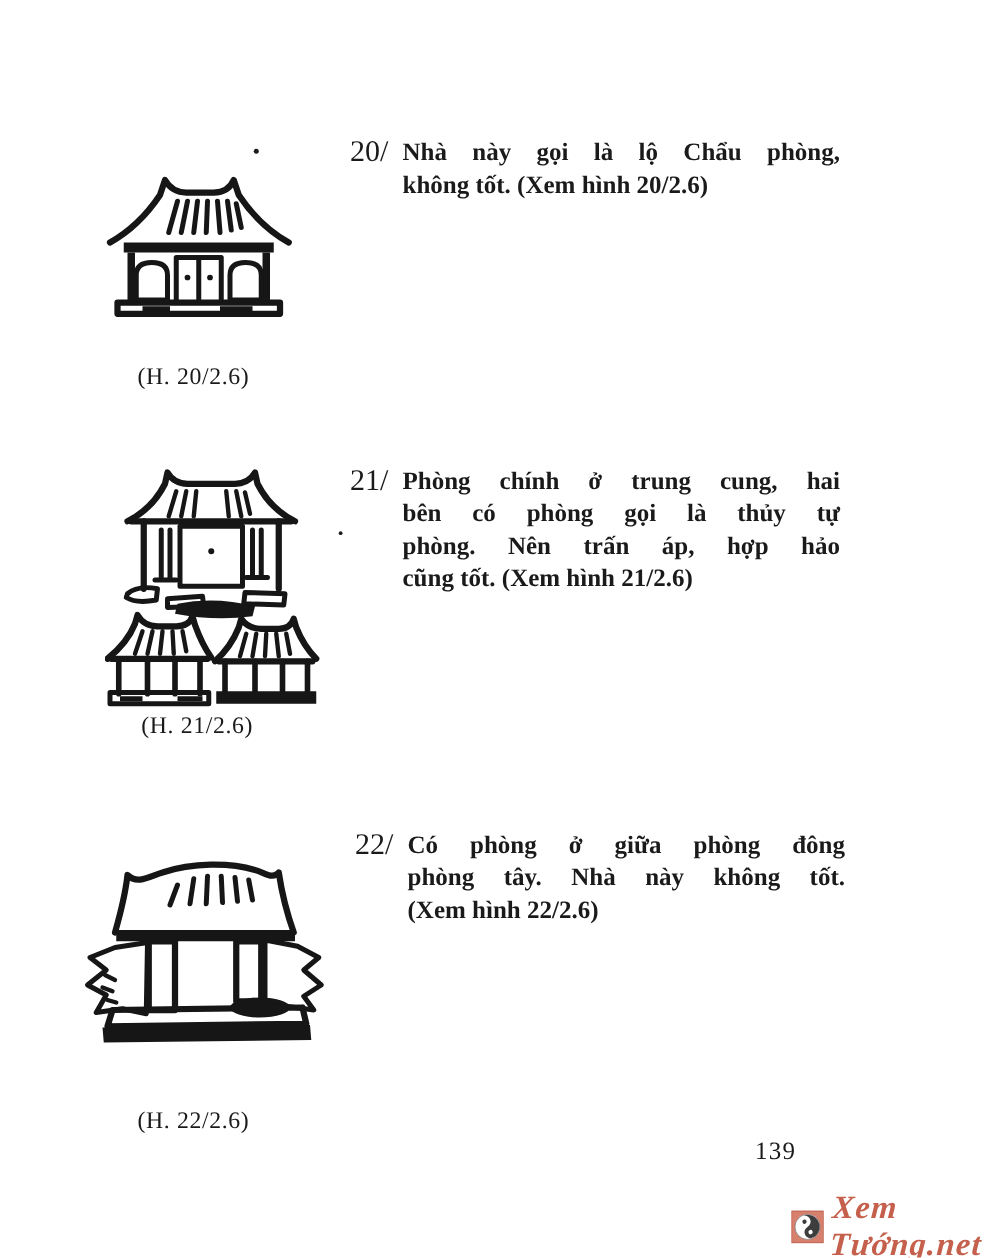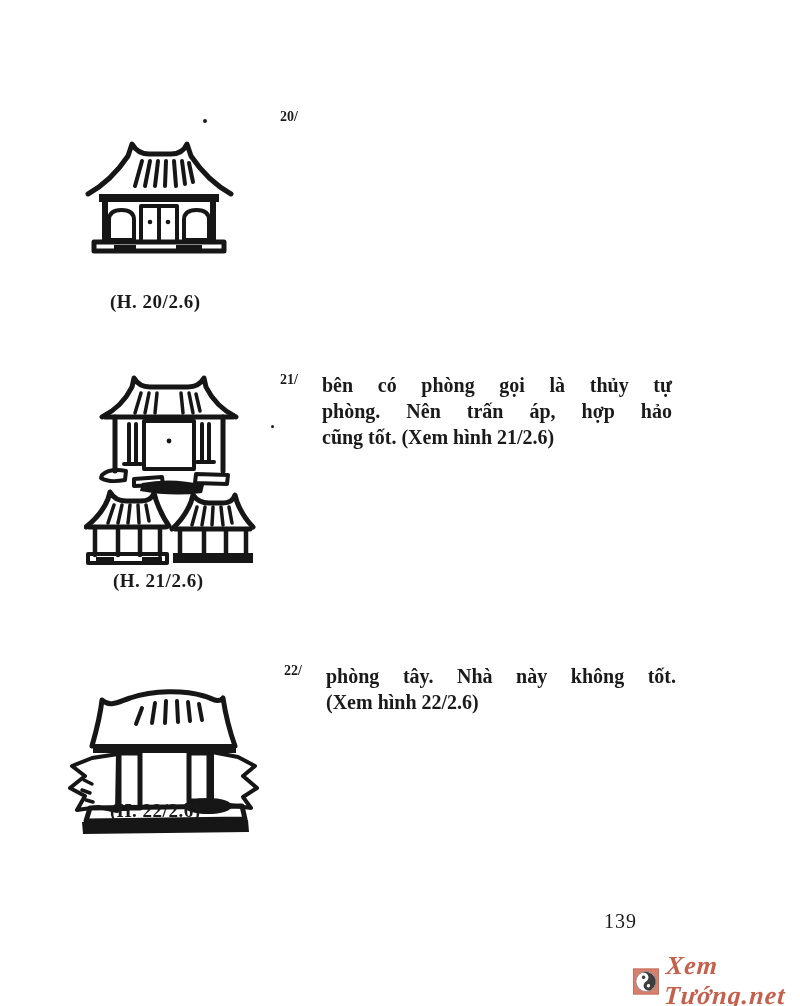--- a/index.html
+++ b/index.html
@@ -2,38 +2,42 @@
 <html><head>
 <meta charset="utf-8">
 <style>
   html,body{margin:0;padding:0;}
   body{
     width:800px;height:1006px;position:relative;background:#ffffff;
     font-family:"Liberation Serif","DejaVu Serif",serif;color:#1a1a1a;
     overflow:hidden;
   }
   .entry{position:absolute;display:flex;align-items:flex-start;}
-  .entry-number{flex:none;width:42px;font-size:14px;font-weight:700;}
+  .entry-number{flex:none;width:42px;font-size:24px;font-weight:400;}
   .entry-text{flex:1;font-size:20px;font-weight:700;line-height:26px;}
   .jl{text-align:justify;text-align-last:justify;}
   .ll{text-align:left;text-align-last:left;}
   .fig{position:absolute;}
   .fig svg{display:block;}
-  .caption{position:absolute;font-size:19px;font-weight:700;letter-spacing:.5px;}
+  .caption{position:absolute;font-size:19px;font-weight:400;letter-spacing:.5px;}
   .pagenum{position:absolute;left:604px;top:910px;font-size:20px;font-weight:400;letter-spacing:1px;}
   .watermark{position:absolute;left:633px;top:951px;display:flex;align-items:center;gap:6px;cursor:pointer;}
   .wm-text{font-size:26px;font-style:italic;font-weight:700;letter-spacing:1px;transform:skewX(-4deg);}
   .speck{position:absolute;background:#1c1c1c;border-radius:50%;}
   .ink{stroke:#161616;stroke-linecap:round;stroke-linejoin:round;fill:none;}
 </style>
 </head>
 <body>
 
 <div class="entry" style="left:280px;top:109px;width:392px;">
   <div class="entry-number">20/</div>
+  <div class="entry-text">
+    <div class="jl">Nhà này gọi là lộ Chẩu phòng,</div>
+    <div class="ll">không tốt. (Xem hình 20/2.6)</div>
+  </div>
 </div>
 
 <div class="fig" style="left:84px;top:136px;">
   <svg width="152" height="120" viewBox="0 0 152 120">
     <path class="ink" stroke-width="5" d="M4,58 C20,49 34,35 44,20 L48,8 C52,15 58,18 65,18 L87,18 C94,18 100,15 103,8 L107,20 C117,35 131,49 147,58"></path>
     <path class="ink" stroke-width="4" d="M58,25 L51,50 M66,25 L61,50 M74,25 L71,50 M82,25 L81,50 M90,25 L92,50 M98,25 L101,48 M105,27 L109,46"></path>
     <rect x="15" y="58" width="120" height="8" fill="#161616"></rect>
     <rect x="18" y="66" width="6" height="41" fill="#161616"></rect>
     <rect x="126" y="66" width="6" height="41" fill="#161616"></rect>
     <path class="ink" stroke-width="4" fill="#ffffff" d="M25,104 L25,84 Q25,74 37.5,74 Q50,74 50,84 L50,104 Z"></path>
@@ -45,20 +49,21 @@
     <rect class="ink" stroke-width="5" fill="#ffffff" x="10" y="106" width="130" height="9"></rect>
     <rect x="30" y="109" width="22" height="4" fill="#161616"></rect>
     <rect x="92" y="109" width="26" height="4" fill="#161616"></rect>
   </svg>
 </div>
 <div class="caption" style="left:110px;top:291px;">(H. 20/2.6)</div>
 
 <div class="entry" style="left:280px;top:372px;width:392px;justify-content:center;">
   <div class="entry-number">21/</div>
   <div class="entry-text">
+    <div class="jl">Phòng chính ở trung cung, hai</div>
     <div class="jl">bên có phòng gọi là thủy tự</div>
     <div class="jl">phòng. Nên trấn áp, hợp hảo</div>
     <div class="ll">cũng tốt. (Xem hình 21/2.6)</div>
   </div>
 </div>
 
 <div class="fig" style="left:84px;top:371px;">
   <svg width="172" height="196" viewBox="0 0 172 196">
 
     <path class="ink" stroke-width="5" d="M18,46 C32,39 42,28 48,16 L50,7 C54,14 60,16 66,16 L104,16 C110,16 116,14 120,7 L122,16 C128,28 138,39 152,46"></path>
@@ -88,20 +93,21 @@
     <path class="ink" stroke-width="5" d="M91,158 L166,158"></path>
     <path class="ink" stroke-width="4.5" d="M96,158 L96,184 M120,158 L120,184 M142,158 L142,184 M162,158 L162,184"></path>
     <rect x="89" y="182" width="80" height="10" fill="#161616"></rect>
   </svg>
 </div>
 <div class="caption" style="left:113px;top:570px;">(H. 21/2.6)</div>
 
 <div class="entry" style="left:284px;top:663px;width:392px;">
   <div class="entry-number">22/</div>
   <div class="entry-text">
+    <div class="jl">Có phòng ở giữa phòng đông</div>
     <div class="jl">phòng tây. Nhà này không tốt.</div>
     <div class="ll">(Xem hình 22/2.6)</div>
   </div>
 </div>
 
 <div class="fig" style="left:62px;top:686px;">
   <svg width="202" height="152" viewBox="0 0 202 152">
 
     <path class="ink" stroke-width="5" d="M30,60 C34,46 38,32 40,14 C48,22 58,15 68,12 C92,4 122,4 142,10 C150,12 156,18 161,12 C164,32 168,46 173,60"></path>
     <path class="ink" stroke-width="4" d="M80,22 L74,38 M93,17 L90,37 M104,15 L103,37 M115,15 L116,36 M126,16 L128,35 M137,18 L140,34"></path>
@@ -113,21 +119,21 @@
     <path class="ink" stroke-width="4" fill="#ffffff" d="M150,66 L176,71 L193,80 L181,90 L195,102 L181,111 L189,122 L167,119 L150,117 Z"></path>
 
     <rect class="ink" stroke-width="5" fill="#ffffff" x="57" y="67" width="21" height="55"></rect>
     <rect class="ink" stroke-width="5" fill="#ffffff" x="127" y="67" width="20" height="48"></rect>
     <ellipse cx="146" cy="120" rx="24" ry="8" fill="#161616"></ellipse>
 
     <path class="ink" stroke-width="5" fill="#ffffff" d="M28,122 L180,120 L183,133 L24,135 Z"></path>
     <path d="M20,136 L186,134 L187,146 L21,148 Z" fill="#161616"></path>
   </svg>
 </div>
-<div class="caption" style="left:110px;top:800px;">(H. 22/2.6)</div>
+<div class="caption" style="left:110px;top:886px;">(H. 22/2.6)</div>
 
 <div class="speck" style="left:203px;top:119px;width:4px;height:4px;"></div>
 <div class="speck" style="left:271px;top:425px;width:3px;height:3px;"></div>
 
 <div class="pagenum">139</div>
 
 <div class="watermark">
   <svg width="35" height="35" viewBox="0 0 35 35">
     <rect x="0.5" y="0.5" width="34" height="34" fill="#d8806e" stroke="#b95948" stroke-width="1"></rect>
     <circle cx="17.5" cy="17.5" r="13.5" fill="#ffffff" stroke="#777777" stroke-width="0.8"></circle>

